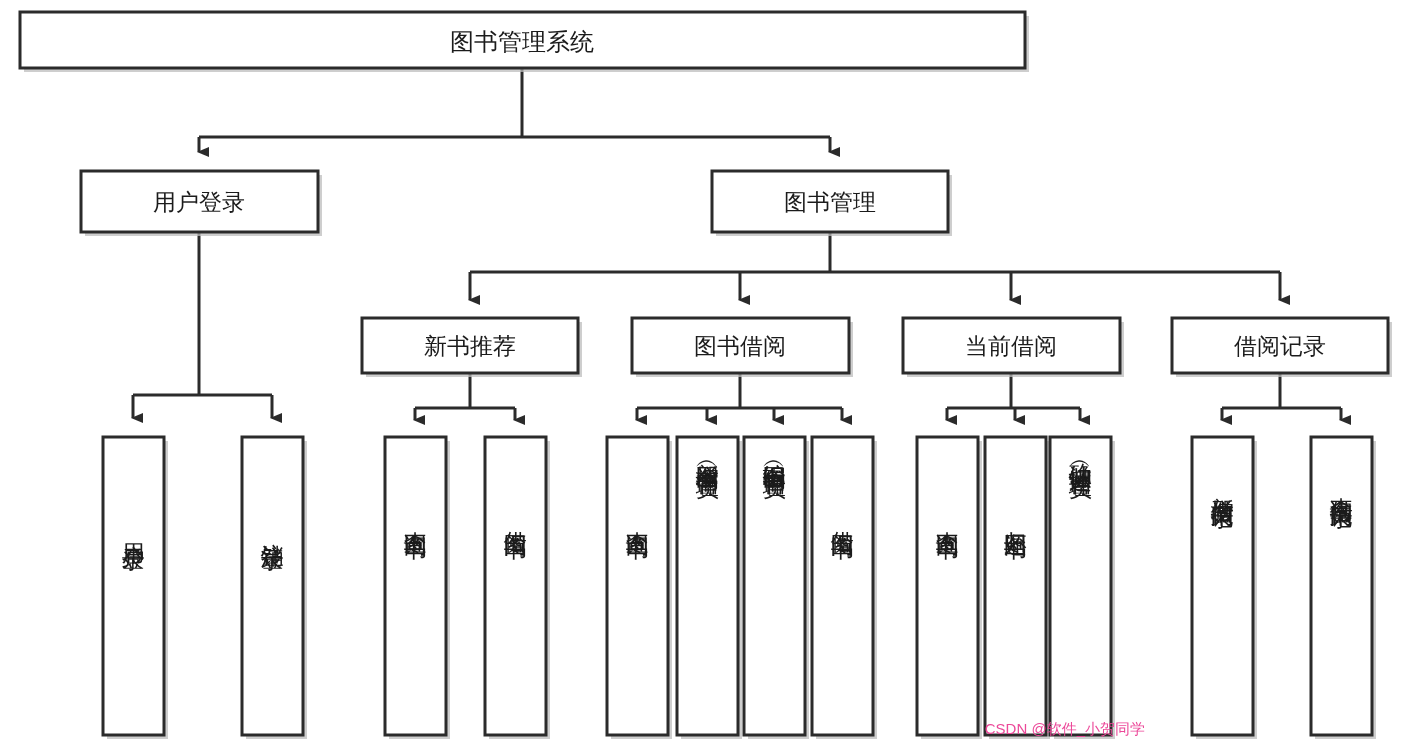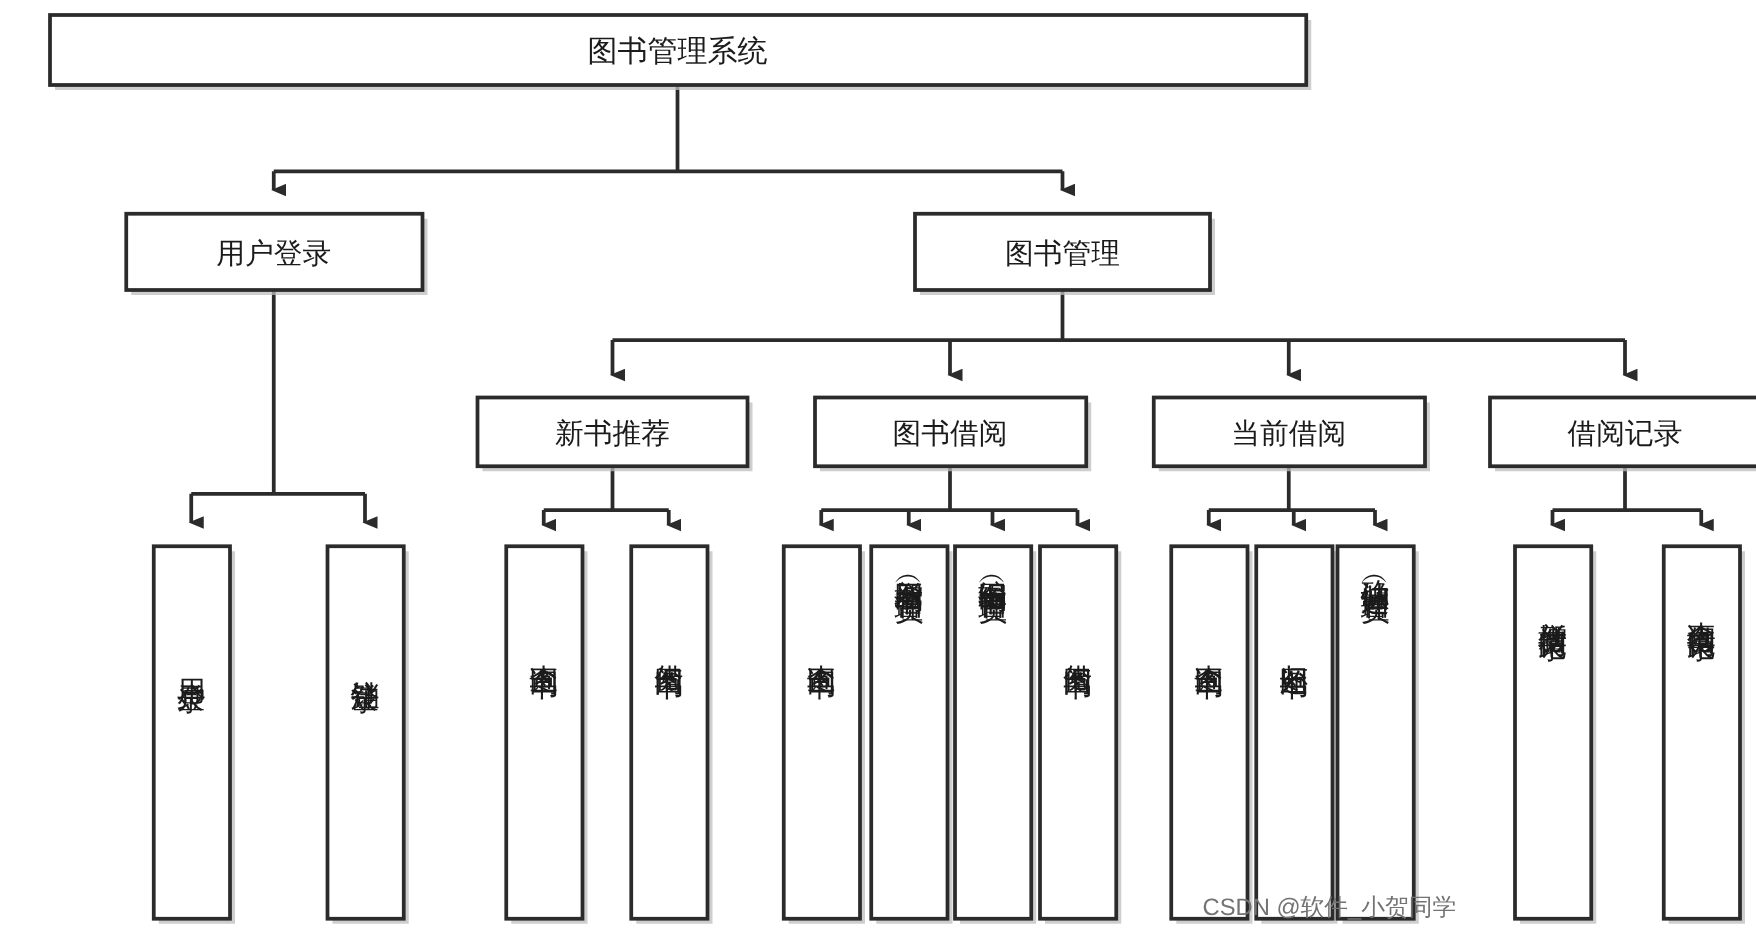--- a/index.html
+++ b/index.html
@@ -11,21 +11,20 @@
     width: 1405px;
     height: 747px;
     font-family: "Liberation Sans", "DejaVu Sans", sans-serif;
     overflow: hidden;
     position: relative;
   }
   #diagram-root {
     position: relative;
     width: 1157px;
     height: 747px;
-    margin-left: 20px;
   }
   svg.flow {
     position: absolute;
     left: 0;
     top: 0;
     width: 1405px;
     height: 747px;
   }
   .node-rect {
     fill: #ffffff;
@@ -73,22 +72,22 @@
     line-height: 1.06;
     color: #1b1b1b;
     letter-spacing: 2px;
     white-space: nowrap;
   }
   .watermark {
     position: absolute;
     right: 12px;
     bottom: 8px;
     font-family: "Liberation Sans", "DejaVu Sans", sans-serif;
-    font-size: 19px;
-    color: #737373;
+    font-size: 15px;
+    color: #ec4899;
     white-space: nowrap;
   }
 </style>
 </head>
 <body>
 
 <div id="diagram-root">
 
   <svg class="flow" viewBox="0 0 1405 747" xmlns="http://www.w3.org/2000/svg">
 

